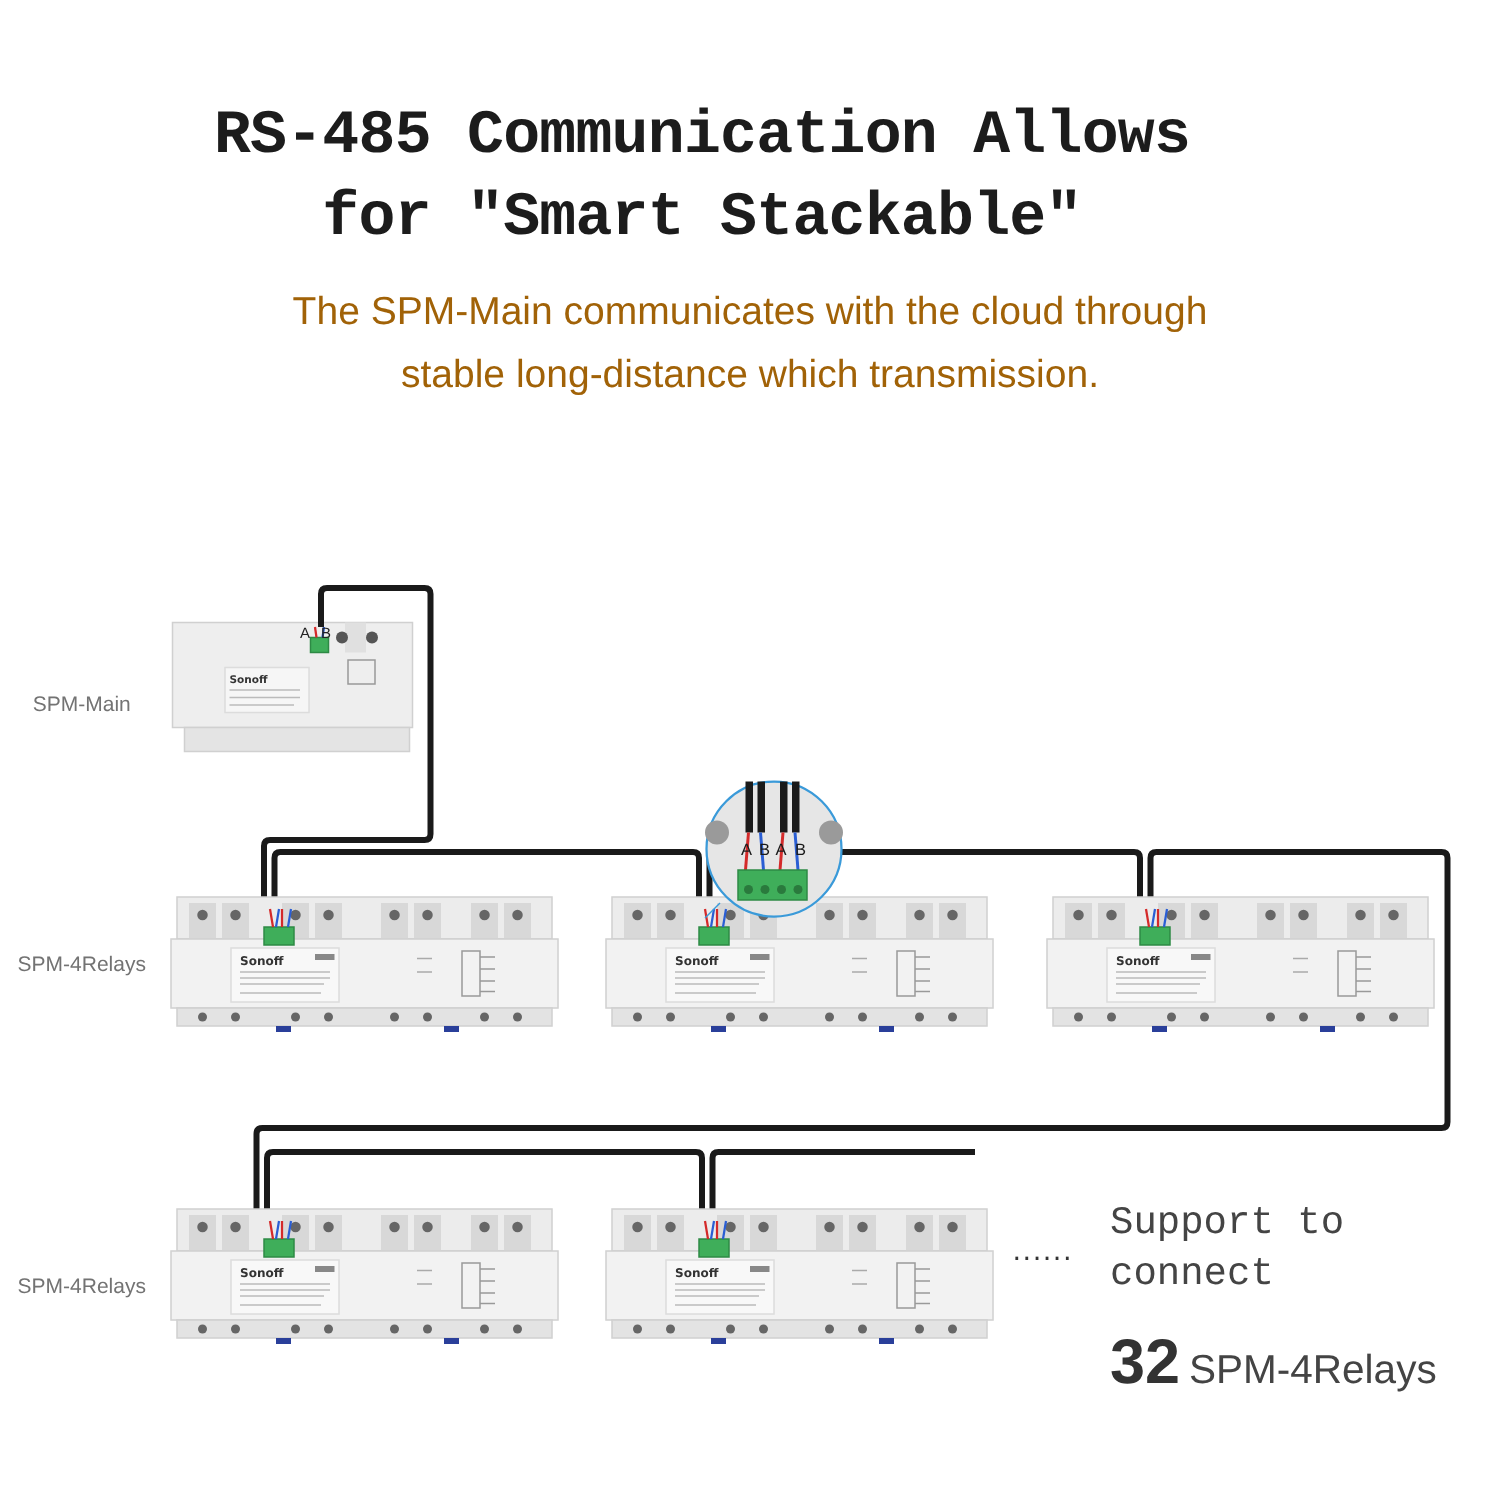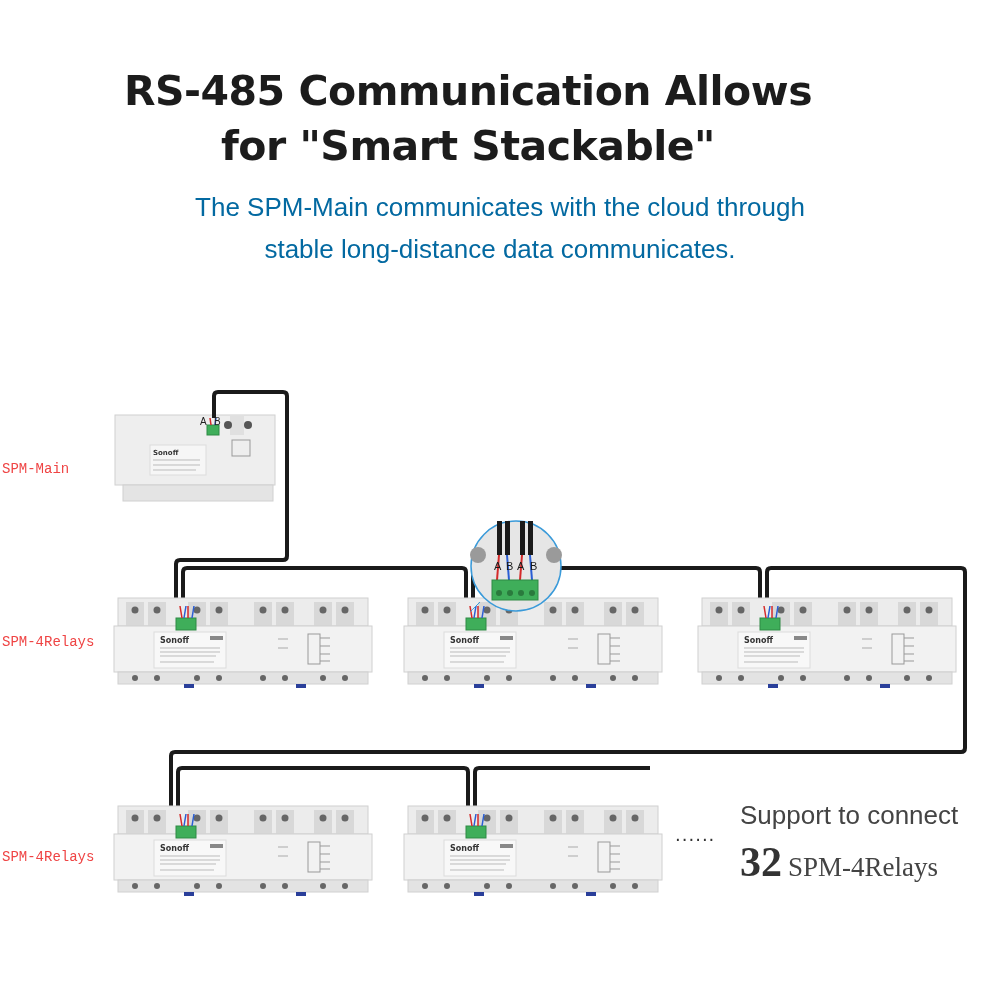--- a/index.html
+++ b/index.html
@@ -2,61 +2,61 @@
 <html><head>
   <meta charset="utf-8">
   <style>
     * { margin: 0; padding: 0; box-sizing: border-box; }
     html, body { width: 1000px; height: 1000px; background: #ffffff; overflow: hidden; }
     body { position: relative; font-family: "DejaVu Sans", "Liberation Sans", sans-serif; color: #1a1a1a; }
 
     .title {
       position: absolute; left: 0; top: 64px; width: 936px;
       text-align: center; font-weight: bold; font-size: 41px; line-height: 55px;
-      color: #1c1c1c; letter-spacing: -0.5px;
+      color: #1c1c1c; letter-spacing: -0.5px; font-family: Liberation Mono, monospace;
     }
     .subtitle {
       position: absolute; left: 0; top: 186px; width: 1000px;
-      text-align: center; font-size: 26px; line-height: 42px; color: #0369a1;
+      text-align: center; font-size: 26px; line-height: 42px; color: #a16207;
       font-family: "Liberation Sans", sans-serif;
     }
     .subtitle .line { display: block; }
 
     .dev-label {
-      position: absolute; font-size: 14px; color: #ef4444;
-      font-family: Liberation Mono, monospace; text-align: left; width: 105px;
+      position: absolute; font-size: 14px; color: #737373;
+      font-family: Liberation Sans, sans-serif; text-align: center; width: 105px;
     }
 
     svg.diagram { position: absolute; left: 0; top: 0; width: 1000px; height: 1000px; }
 
     .support {
       position: absolute; left: 740px; top: 798px; color: #444;
       font-family: "Liberation Sans", sans-serif;
     }
-    .support .l1 { font-size: 26px; line-height: 34px; display: block; }
-    .support .l2 { display: block; margin-top: 6px; font-family: Liberation Serif, serif; }
+    .support .l1 { font-size: 26px; line-height: 34px; display: block; font-family: Liberation Mono, monospace; }
+    .support .l2 { display: block; margin-top: 18px; }
     .support .num { font-size: 42px; font-weight: bold; color: #333; vertical-align: baseline; }
     .support .unit { font-size: 27px; margin-left: 6px; }
 
     .dots {
       position: absolute; left: 675px; top: 824px; font-size: 18px; color: #333;
       letter-spacing: 1px;
     }
   </style>
 </head>
 <body>
 
 <div class="title">
   <div>RS-485 Communication Allows</div>
   <div>for "Smart Stackable"</div>
 </div>
 
 <div class="subtitle">
   <span class="line">The SPM-Main communicates with the cloud through</span>
-  <span class="line">stable long-distance data communicates.</span>
+  <span class="line">stable long-distance which transmission.</span>
 </div>
 
 <div class="dev-label" style="left:2px; top:461px;">SPM-Main</div>
 <div class="dev-label" style="left:2px; top:634px;">SPM-4Relays</div>
 <div class="dev-label" style="left:2px; top:849px;">SPM-4Relays</div>
 
 <svg class="diagram" viewBox="0 0 1000 1000">
   <defs>
 
     <g id="relay">

